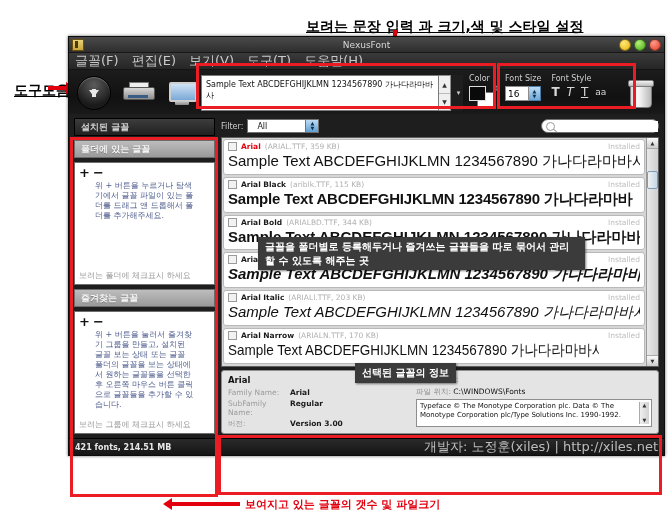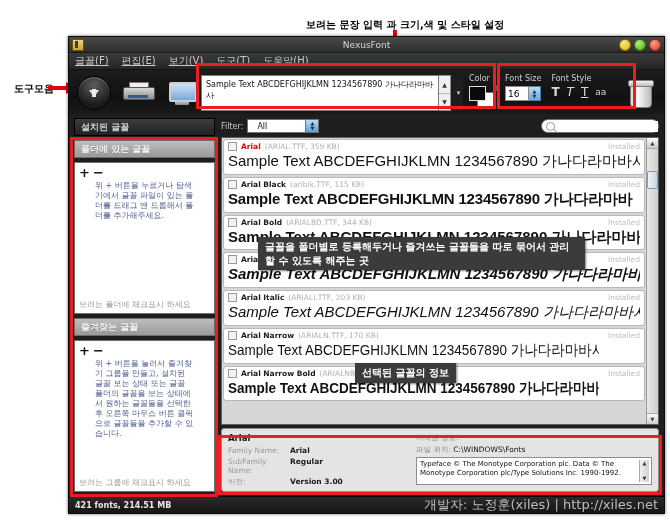--- a/index.html
+++ b/index.html
@@ -8,23 +8,24 @@
     background:#ffffff;
     font-family:"DejaVu Sans","Liberation Sans",sans-serif;
     font-size:9px;
     overflow:hidden;
     position:relative;
   }
   
   .annot-text{
     position:absolute;
     color:#000;
-    font-size:10px;
+    font-size:14px;
     font-weight:bold;
     white-space:nowrap;
+    text-decoration:underline;
   }
   .annot-red{
     position:absolute;
     color:#e2000f;
     font-size:11px;
     font-weight:bold;
     white-space:nowrap;
   }
   .arrow-v{ position:absolute; background:#e2000f; width:4px; }
   .arrow-v::after{
@@ -53,21 +54,21 @@
     font-weight:bold;
     padding:3px 7px;
     line-height:1.35;
     z-index:45;
     box-shadow:1px 1px 2px rgba(0,0,0,.5);
   }
 
   
   #app{
     position:absolute;
-    left:68px;top:36px;width:597px;height:478px;
+    left:68px;top:36px;width:597px;height:420px;
     background:#22c55e;
     border:1px solid #0c0c0c;
     box-sizing:border-box;
     box-shadow:0 0 3px rgba(0,0,0,.6);
     overflow:hidden;
   }
   .titlebar{
     height:15px;
     background:linear-gradient(#4a4a4a,#2e2e2e);
     border-bottom:1px solid #181818;
@@ -98,21 +99,21 @@
   .btn-close{background:radial-gradient(circle at 35% 30%,#ff9a8a,#e23b22);}
 
   .menubar{
     height:16px;
     background:linear-gradient(#3a3a3a,#262626);
     display:flex;align-items:center;
     padding-left:6px;
     border-bottom:1px solid #141414;
   }
   .menubar div{
-    color:#c9c9c9;font-size:10px;margin-right:13px;text-decoration:underline;
+    color:#c9c9c9;font-size:13px;margin-right:13px;
   }
 
   .toolbar{
     height:46px;
     background:linear-gradient(#1c1c1c,#111 60%,#1a1a1a);
     display:flex;align-items:center;
     position:relative;
     border-bottom:1px solid #000;
   }
   .tb-btn{

